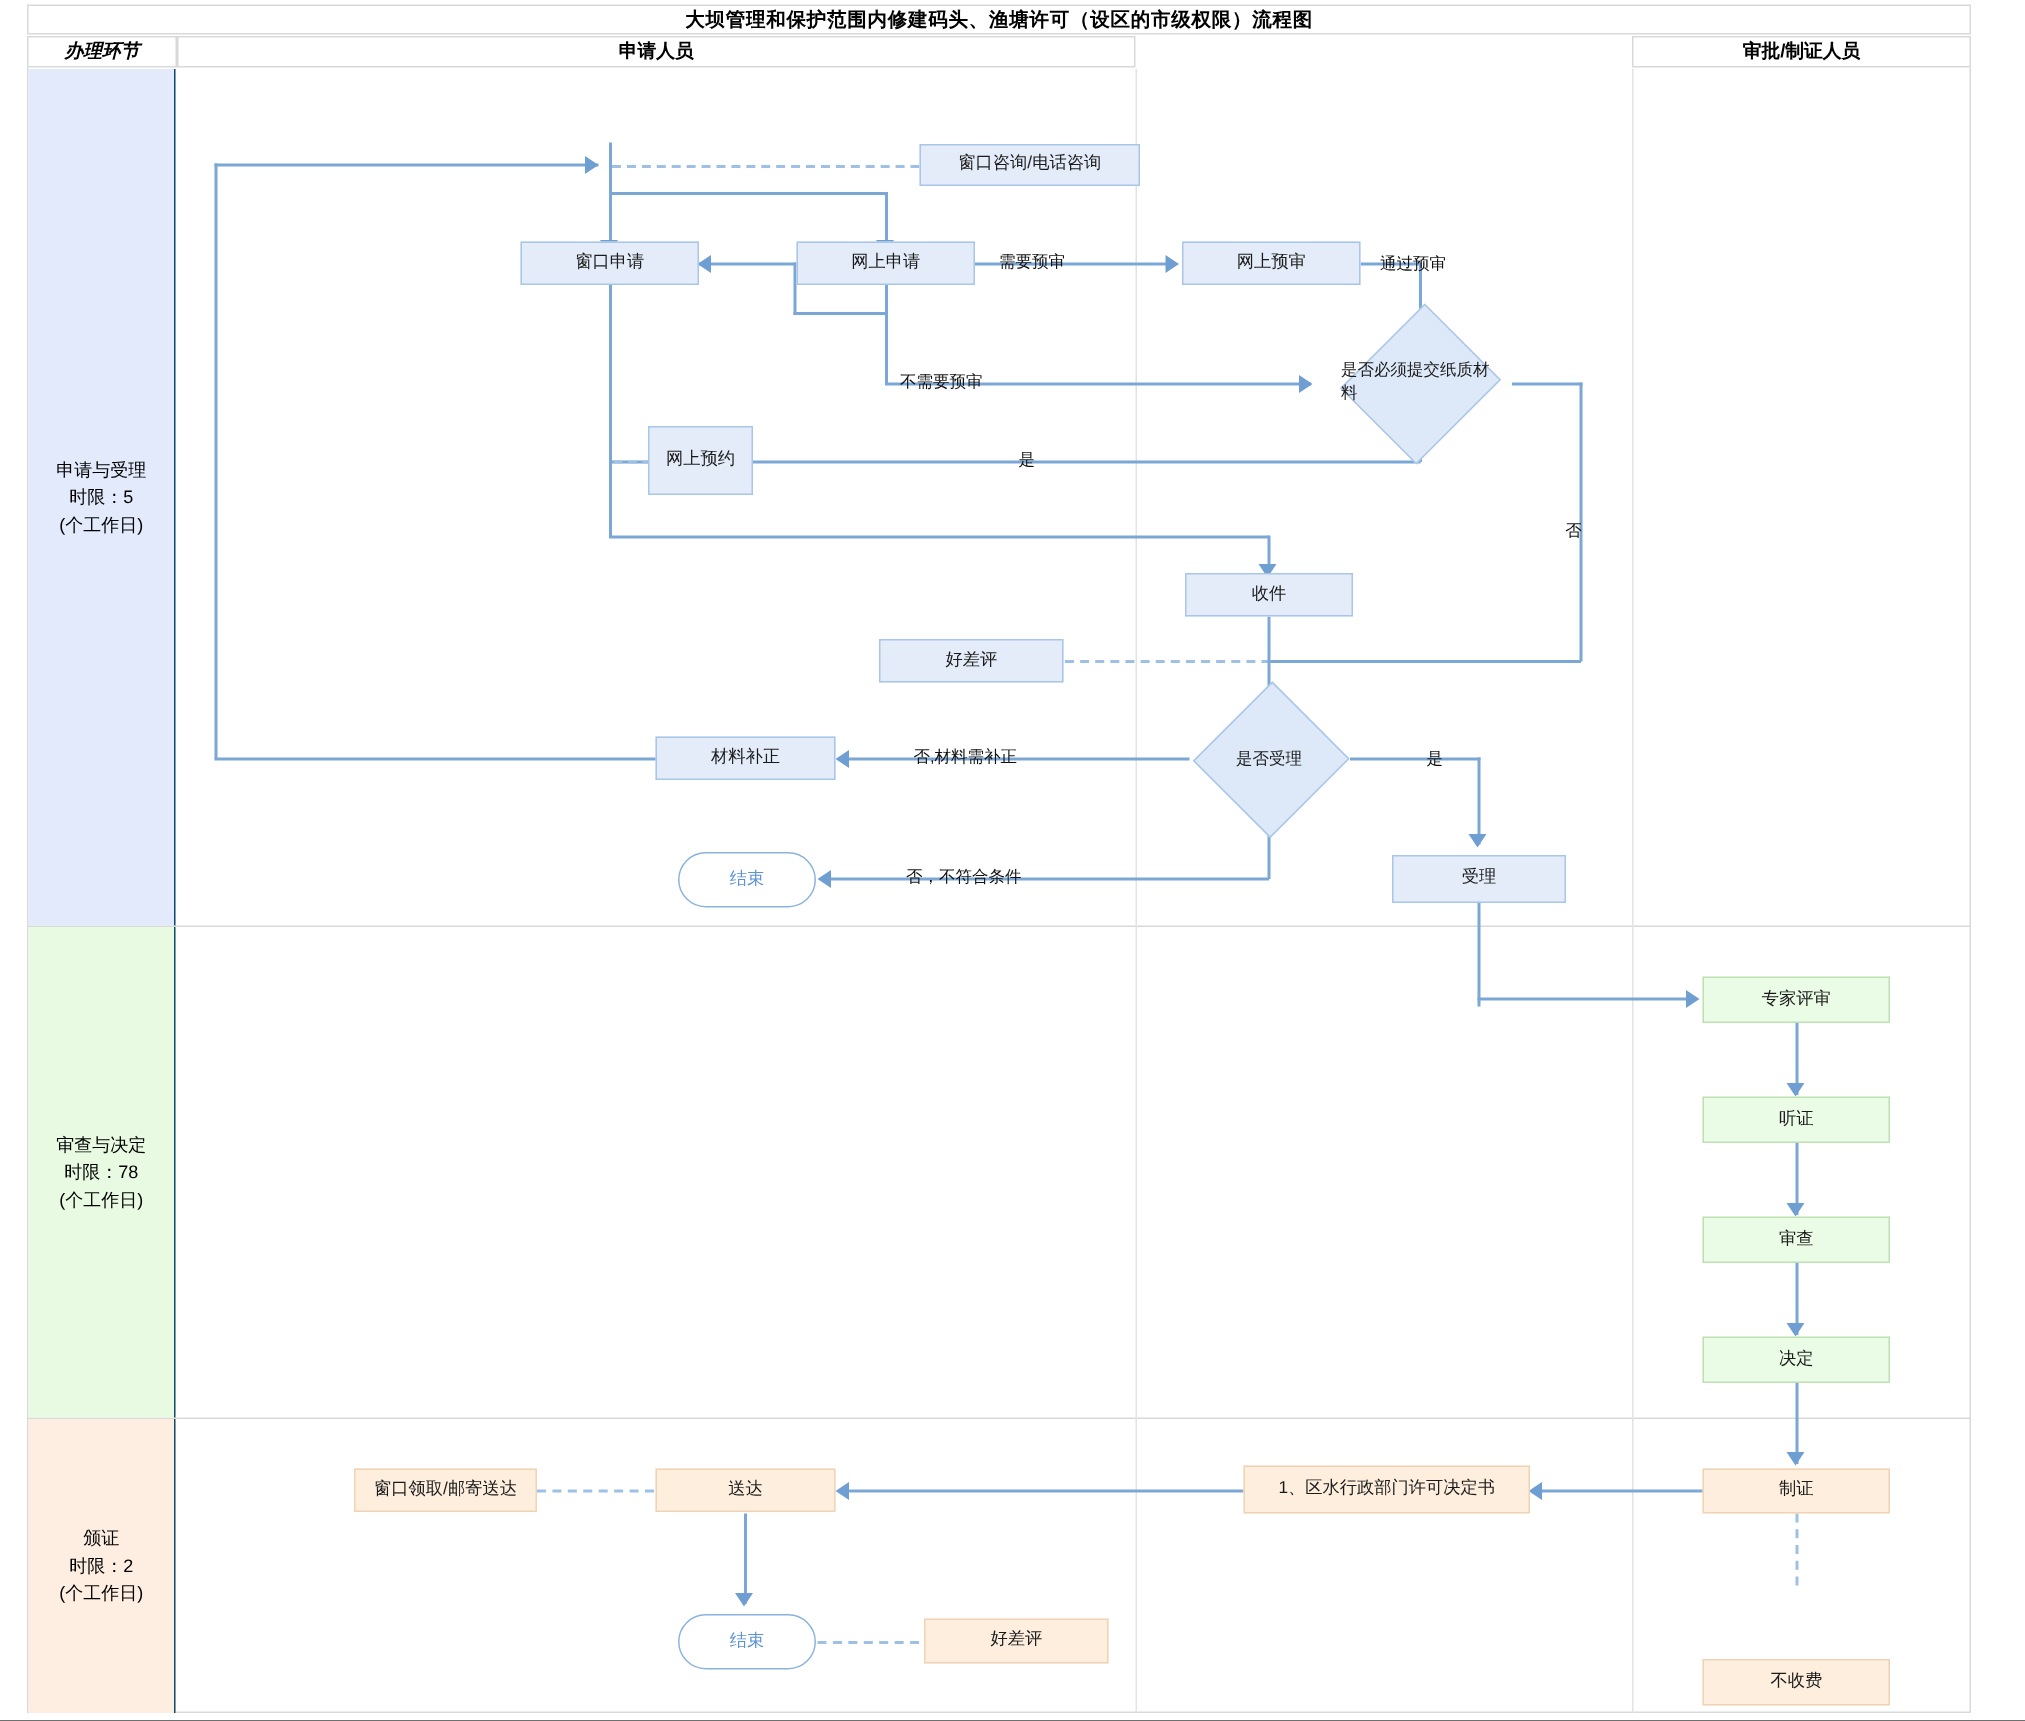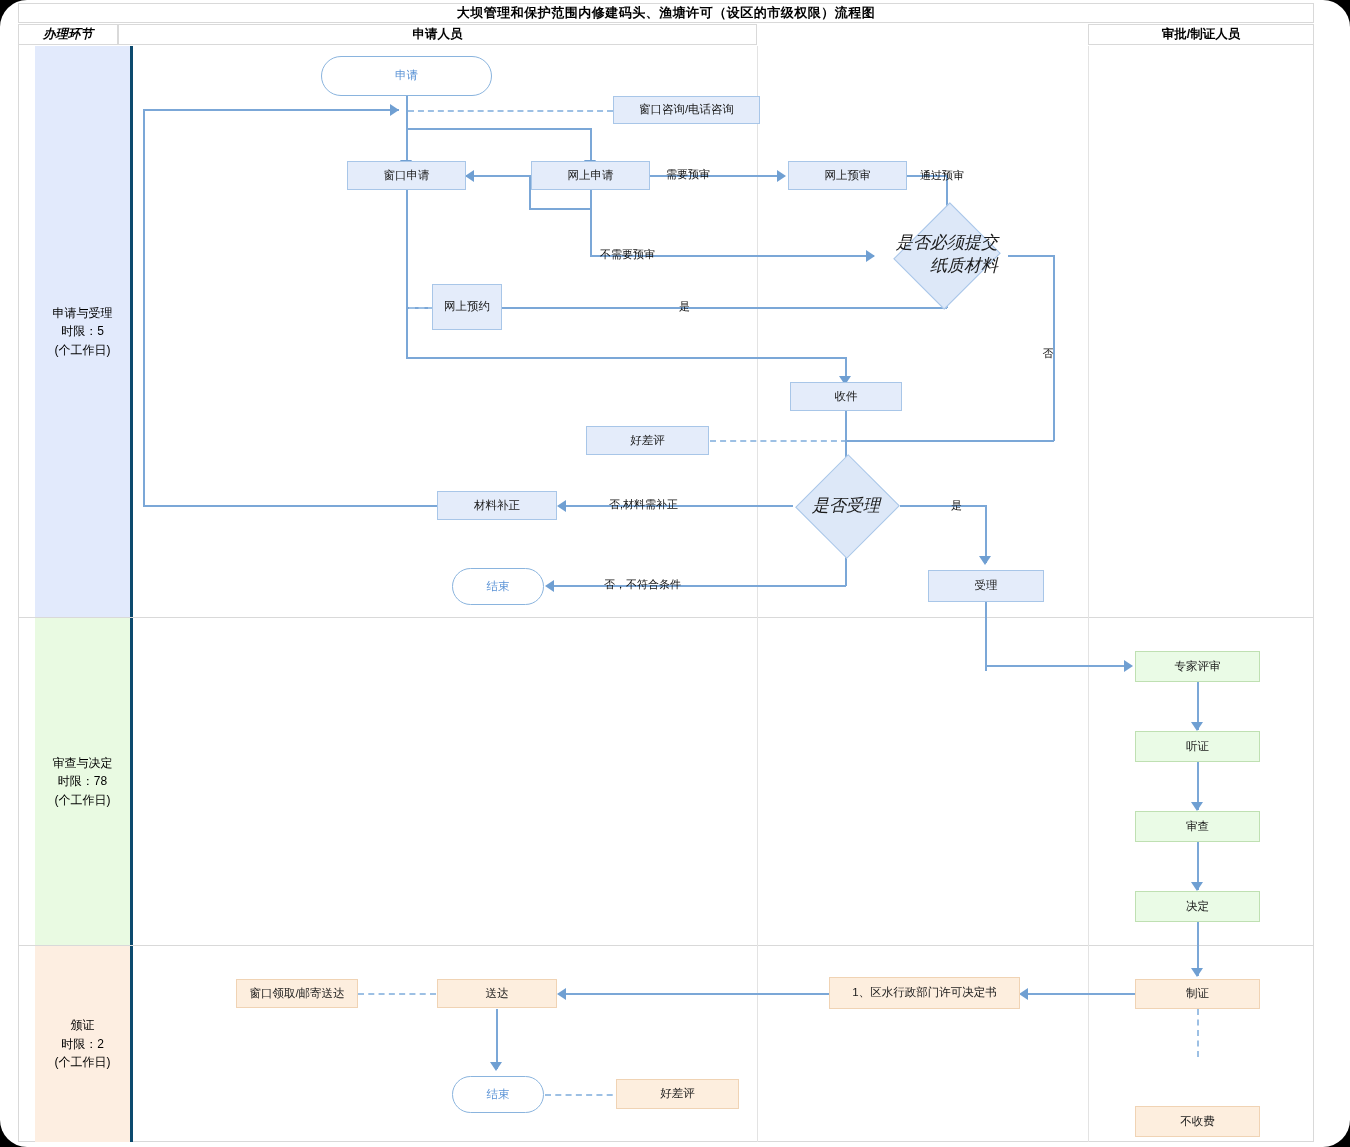--- a/index.html
+++ b/index.html
@@ -1,17 +1,17 @@
 <!DOCTYPE html>
 <html><head>
 <meta charset="utf-8">
 <style>
   html,body{margin:0;padding:0;background:#000;}
   body{font-family:"Liberation Sans","DejaVu Sans",sans-serif;}
-  #page{position:relative;width:1350px;height:1147px;background:#ffffff;overflow:hidden;border-radius:27px;}
+  #page{position:relative;width:1350px;height:1147px;background:#ffffff;overflow:hidden;}
 
   
   .frame{position:absolute;box-sizing:border-box;}
   .title-bar{left:18px;top:3px;width:1296px;height:20px;border:1px solid #d9d9d9;background:#ffffff;
              display:flex;align-items:center;justify-content:center;}
   .title-bar span{font-size:13px;font-weight:bold;color:#000;letter-spacing:.5px;}
 
   .hdr{position:absolute;top:24px;height:21px;border:1px solid #d9d9d9;box-sizing:border-box;background:#fff;
        display:flex;align-items:center;justify-content:center;font-size:12.5px;font-weight:bold;color:#000;}
   .hdr.c0{left:18px;width:100px;font-style:italic;}
@@ -20,37 +20,37 @@
   .hdr.c3{left:1088px;width:226px;}
 
   .gridwrap{position:absolute;left:18px;top:45px;width:1296px;height:1097px;box-sizing:border-box;
             border-left:1px solid #d9d9d9;border-right:1px solid #d9d9d9;border-bottom:1px solid #d9d9d9;}
   .rowline{position:absolute;left:18px;width:1296px;height:1px;background:#d9d9d9;}
   .collines{position:absolute;top:45px;width:1px;background:#e3e3e3;}
 
   
   .stage{position:absolute;left:19px;width:98px;box-sizing:border-box;
          display:flex;align-items:center;justify-content:center;text-align:center;
-         font-size:12px;color:#000;line-height:1.55;border-right:3px solid #0c4a6e;margin-left:16px;}
+         font-size:12px;color:#000;line-height:1.55;border-right:1px solid #0c4a6e;}
   .stage.s1{top:46px;height:571px;background:#e2eafc;}
   .stage.s2{top:618px;height:327px;background:#e9fae2;}
   .stage.s3{top:946px;height:196px;background:#fdeee1;}
 
   
   .node{position:absolute;box-sizing:border-box;display:flex;align-items:center;justify-content:center;
         text-align:center;font-size:11.5px;line-height:1.35;color:#1a1a1a;}
   .blue{background:#e4ecfa;border:1px solid #a8c6e8;}
   .green{background:#eafbe6;border:1px solid #bfe0b2;}
   .orange{background:#fdeede;border:1px solid #f0d3b4;}
   .term{background:#ffffff;border:1.3px solid #8ab4de;border-radius:22px;color:#5b93d6;}
   .diamond{position:absolute;}
   .diamond .dshape{position:absolute;inset:0;background:#dde8f8;border:1px solid #a8c6e8;
                    transform:rotate(45deg);}
   .diamond .dtext{position:absolute;inset:0;display:flex;align-items:center;justify-content:center;
-                  text-align:right;font-size:17px;line-height:1.35;color:#1a1a1a;font-style:italic;}
+                  text-align:left;font-size:11px;line-height:1.35;color:#1a1a1a;}
 
   
   .ln{position:absolute;background:#7ba7d7;}
   .lnh{height:1.6px;}
   .lnv{width:1.6px;}
   .lnh.thick{height:2.2px;}
   .lnv.thick{width:2.2px;}
 
   .dash-h{position:absolute;height:0;border-top:2px dashed #9dc0e4;}
   .dash-v{position:absolute;width:0;border-left:2px dashed #9dc0e4;}
@@ -166,21 +166,20 @@
   <div class="ln lnv" style="left:845px;top:535px;height:51px;"></div>
   <div class="ln lnh" style="left:554px;top:585px;width:292px;"></div>
   <div class="arr left" style="left:545px;top:580px;"></div>
   <div class="elbl" style="left:604px;top:577px;">否，不符合条件</div>
 
   <div class="ln lnh" style="left:900px;top:505px;width:87px;"></div>
   <div class="ln lnv thick" style="left:985px;top:505px;height:58px;"></div>
   <div class="arr down" style="left:979px;top:556px;"></div>
   <div class="elbl" style="left:951px;top:498px;">是</div>
 
-  <div class="node term" style="left:321px;top:56px;width:171px;height:40px;">申请</div>
 
   <div class="node blue" style="left:613px;top:96px;width:147px;height:28px;">窗口咨询/电话咨询</div>
 
   <div class="node blue" style="left:347px;top:161px;width:119px;height:29px;">窗口申请</div>
 
   <div class="node blue" style="left:531px;top:161px;width:119px;height:29px;">网上申请</div>
 
   <div class="node blue" style="left:788px;top:161px;width:119px;height:29px;">网上预审</div>
 
   <div class="node blue" style="left:432px;top:284px;width:70px;height:46px;">网上预约</div>

